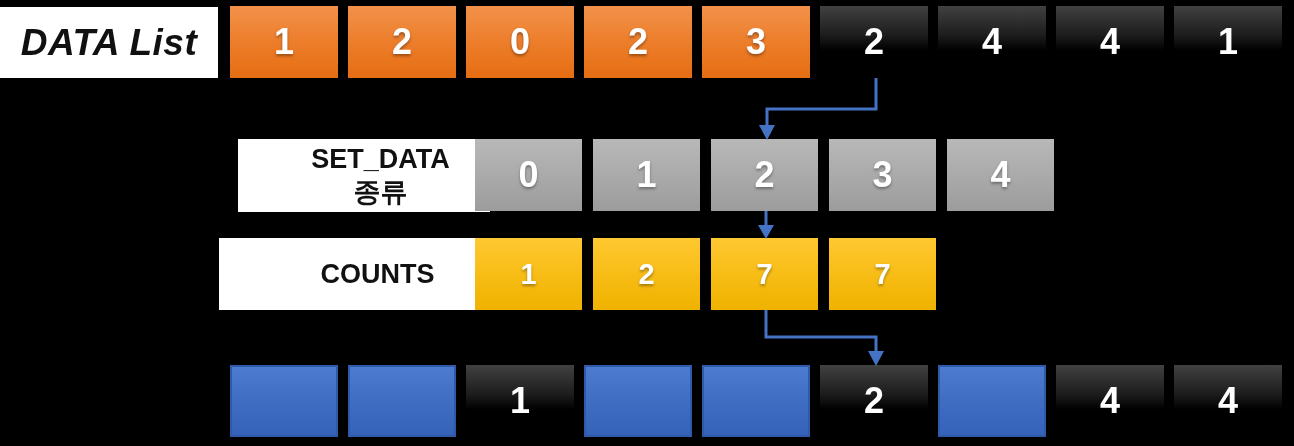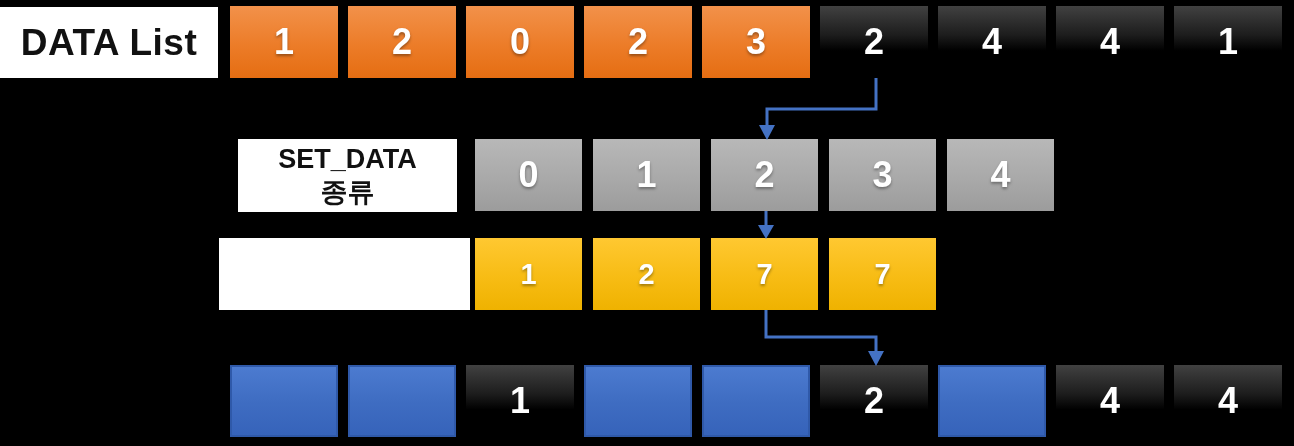--- a/index.html
+++ b/index.html
@@ -14,22 +14,22 @@
     position:absolute;
     background:#fff;
     color:#111;
     font-weight:bold;
     display:flex;
     flex-direction:column;
     align-items:center;
     justify-content:center;
     text-align:center;
   }
-  .label.big{font-size:37px;letter-spacing:0.5px;}
-  .label.small{font-size:27px;line-height:1.22;}
+  .label.big{font-size:37px;letter-spacing:0.5px;font-style:italic;}
+  .label.small{font-size:27px;line-height:1.22;padding-left:33px;}
   .row{
     position:absolute;
     display:flex;
   }
   .row.wide{gap:10px;}
   .row.narrow{gap:11px;}
   .cell{
     width:108px;height:72px;
     display:flex;align-items:center;justify-content:center;
     color:#fff;font-weight:bold;font-size:36px;
@@ -71,20 +71,21 @@
   </div>
   <div class="row narrow" style="left:475px;top:139px;">
     <div class="cell gray">0</div>
     <div class="cell gray">1</div>
     <div class="cell gray">2</div>
     <div class="cell gray">3</div>
     <div class="cell gray">4</div>
   </div>
 
   <div class="label small" style="left:219px;top:238px;width:251px;height:72px;">
+    <span>COUNTS</span>
   </div>
   <div class="row narrow" style="left:475px;top:238px;">
     <div class="cell gold">1</div>
     <div class="cell gold">2</div>
     <div class="cell gold">7</div>
     <div class="cell gold">7</div>
   </div>
 
   <div class="row wide" style="left:230px;top:365px;">
     <div class="cell blue"></div>

